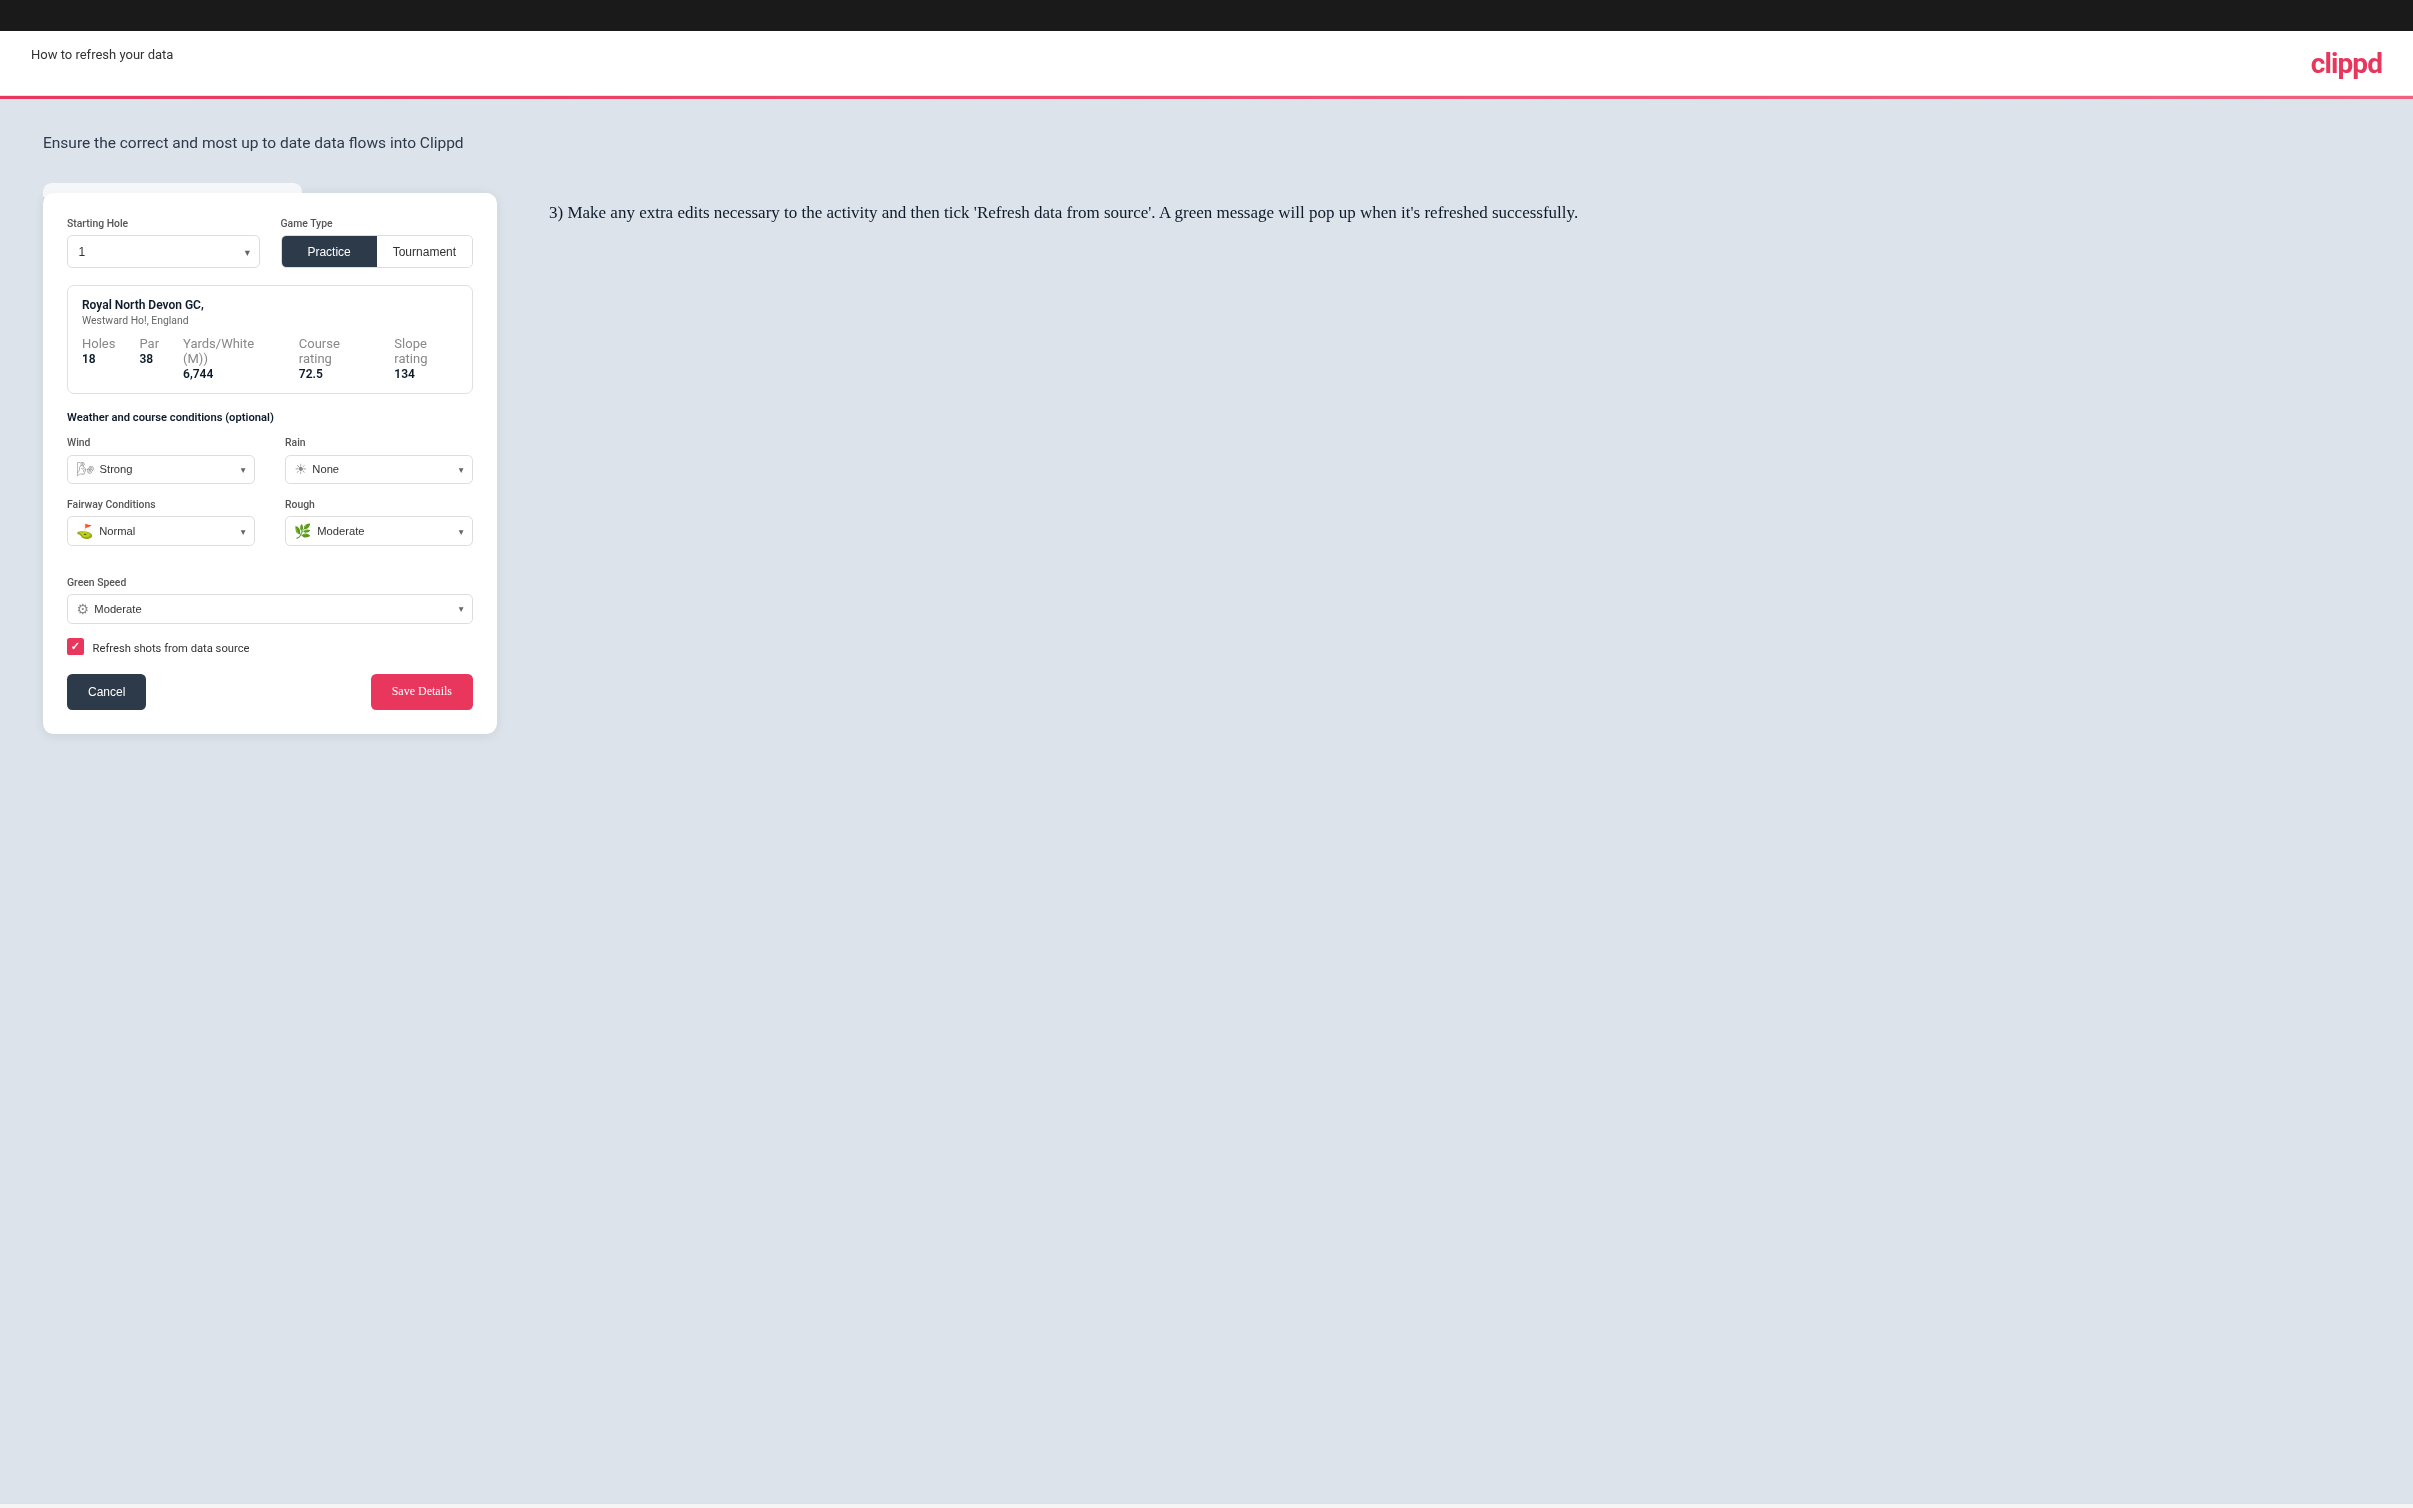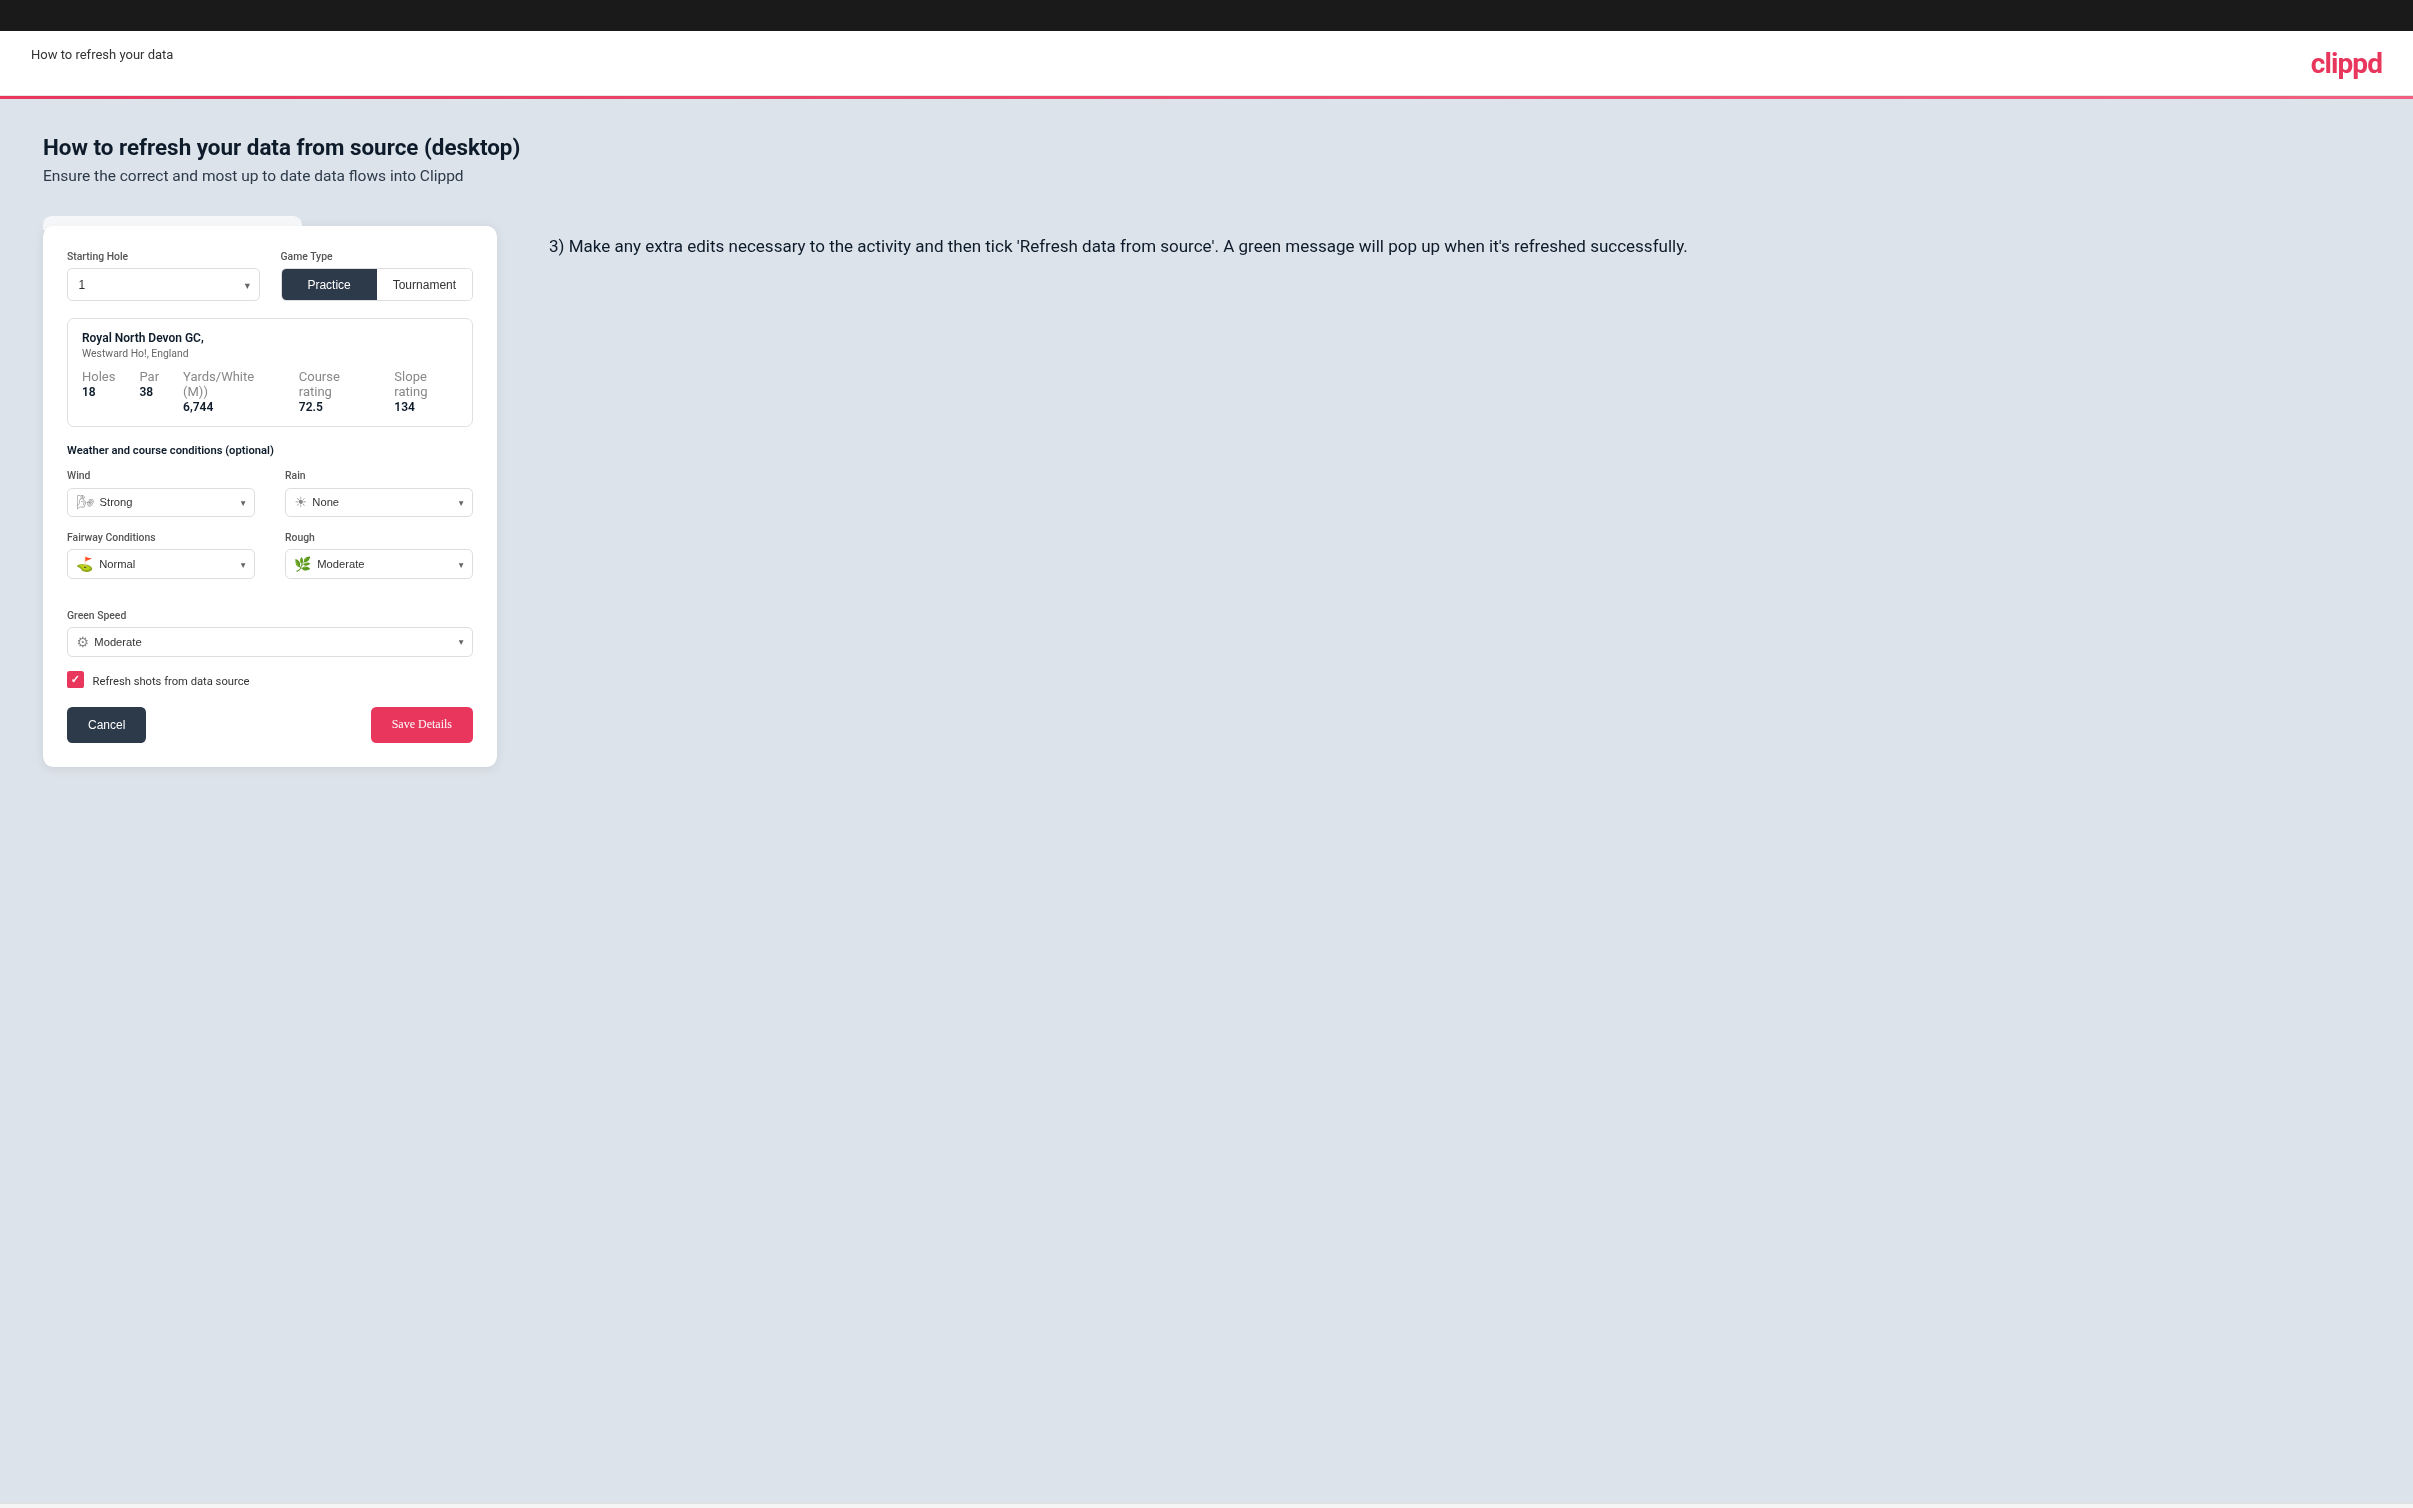--- a/index.html
+++ b/index.html
@@ -299,20 +299,21 @@
       padding: 10.4px 21px;
       font-size: 12px;
       font-weight: 500;
       cursor: pointer;
       font-family: Liberation Serif, serif;
     }
 
     .info-panel {
       flex: 1;
       padding-top: 17px;
+      font-family: Liberation Serif, serif;
     }
 
     .info-text {
       font-size: 17px;
       color: #0d1b2a;
       line-height: 1.55;
     }
 
     .footer {
       background: #f5f5f5;
@@ -336,21 +337,20 @@
 <div class="top-bar"></div>
 
 <div class="header">
   <span class="header-title">How to refresh your data</span>
   <span class="logo">clippd</span>
 </div>
 
 <div class="header-divider"></div>
 
 <div class="main-content">
-  <h1 class="page-heading">How to refresh your data from source (desktop)</h1>
   <p class="page-subheading">Ensure the correct and most up to date data flows into Clippd</p>
 
   <div class="content-grid">
 
     <div>
       <div class="card-hint"></div>
       <div class="form-card">
 
         <div class="form-row">
           <div class="form-group">

